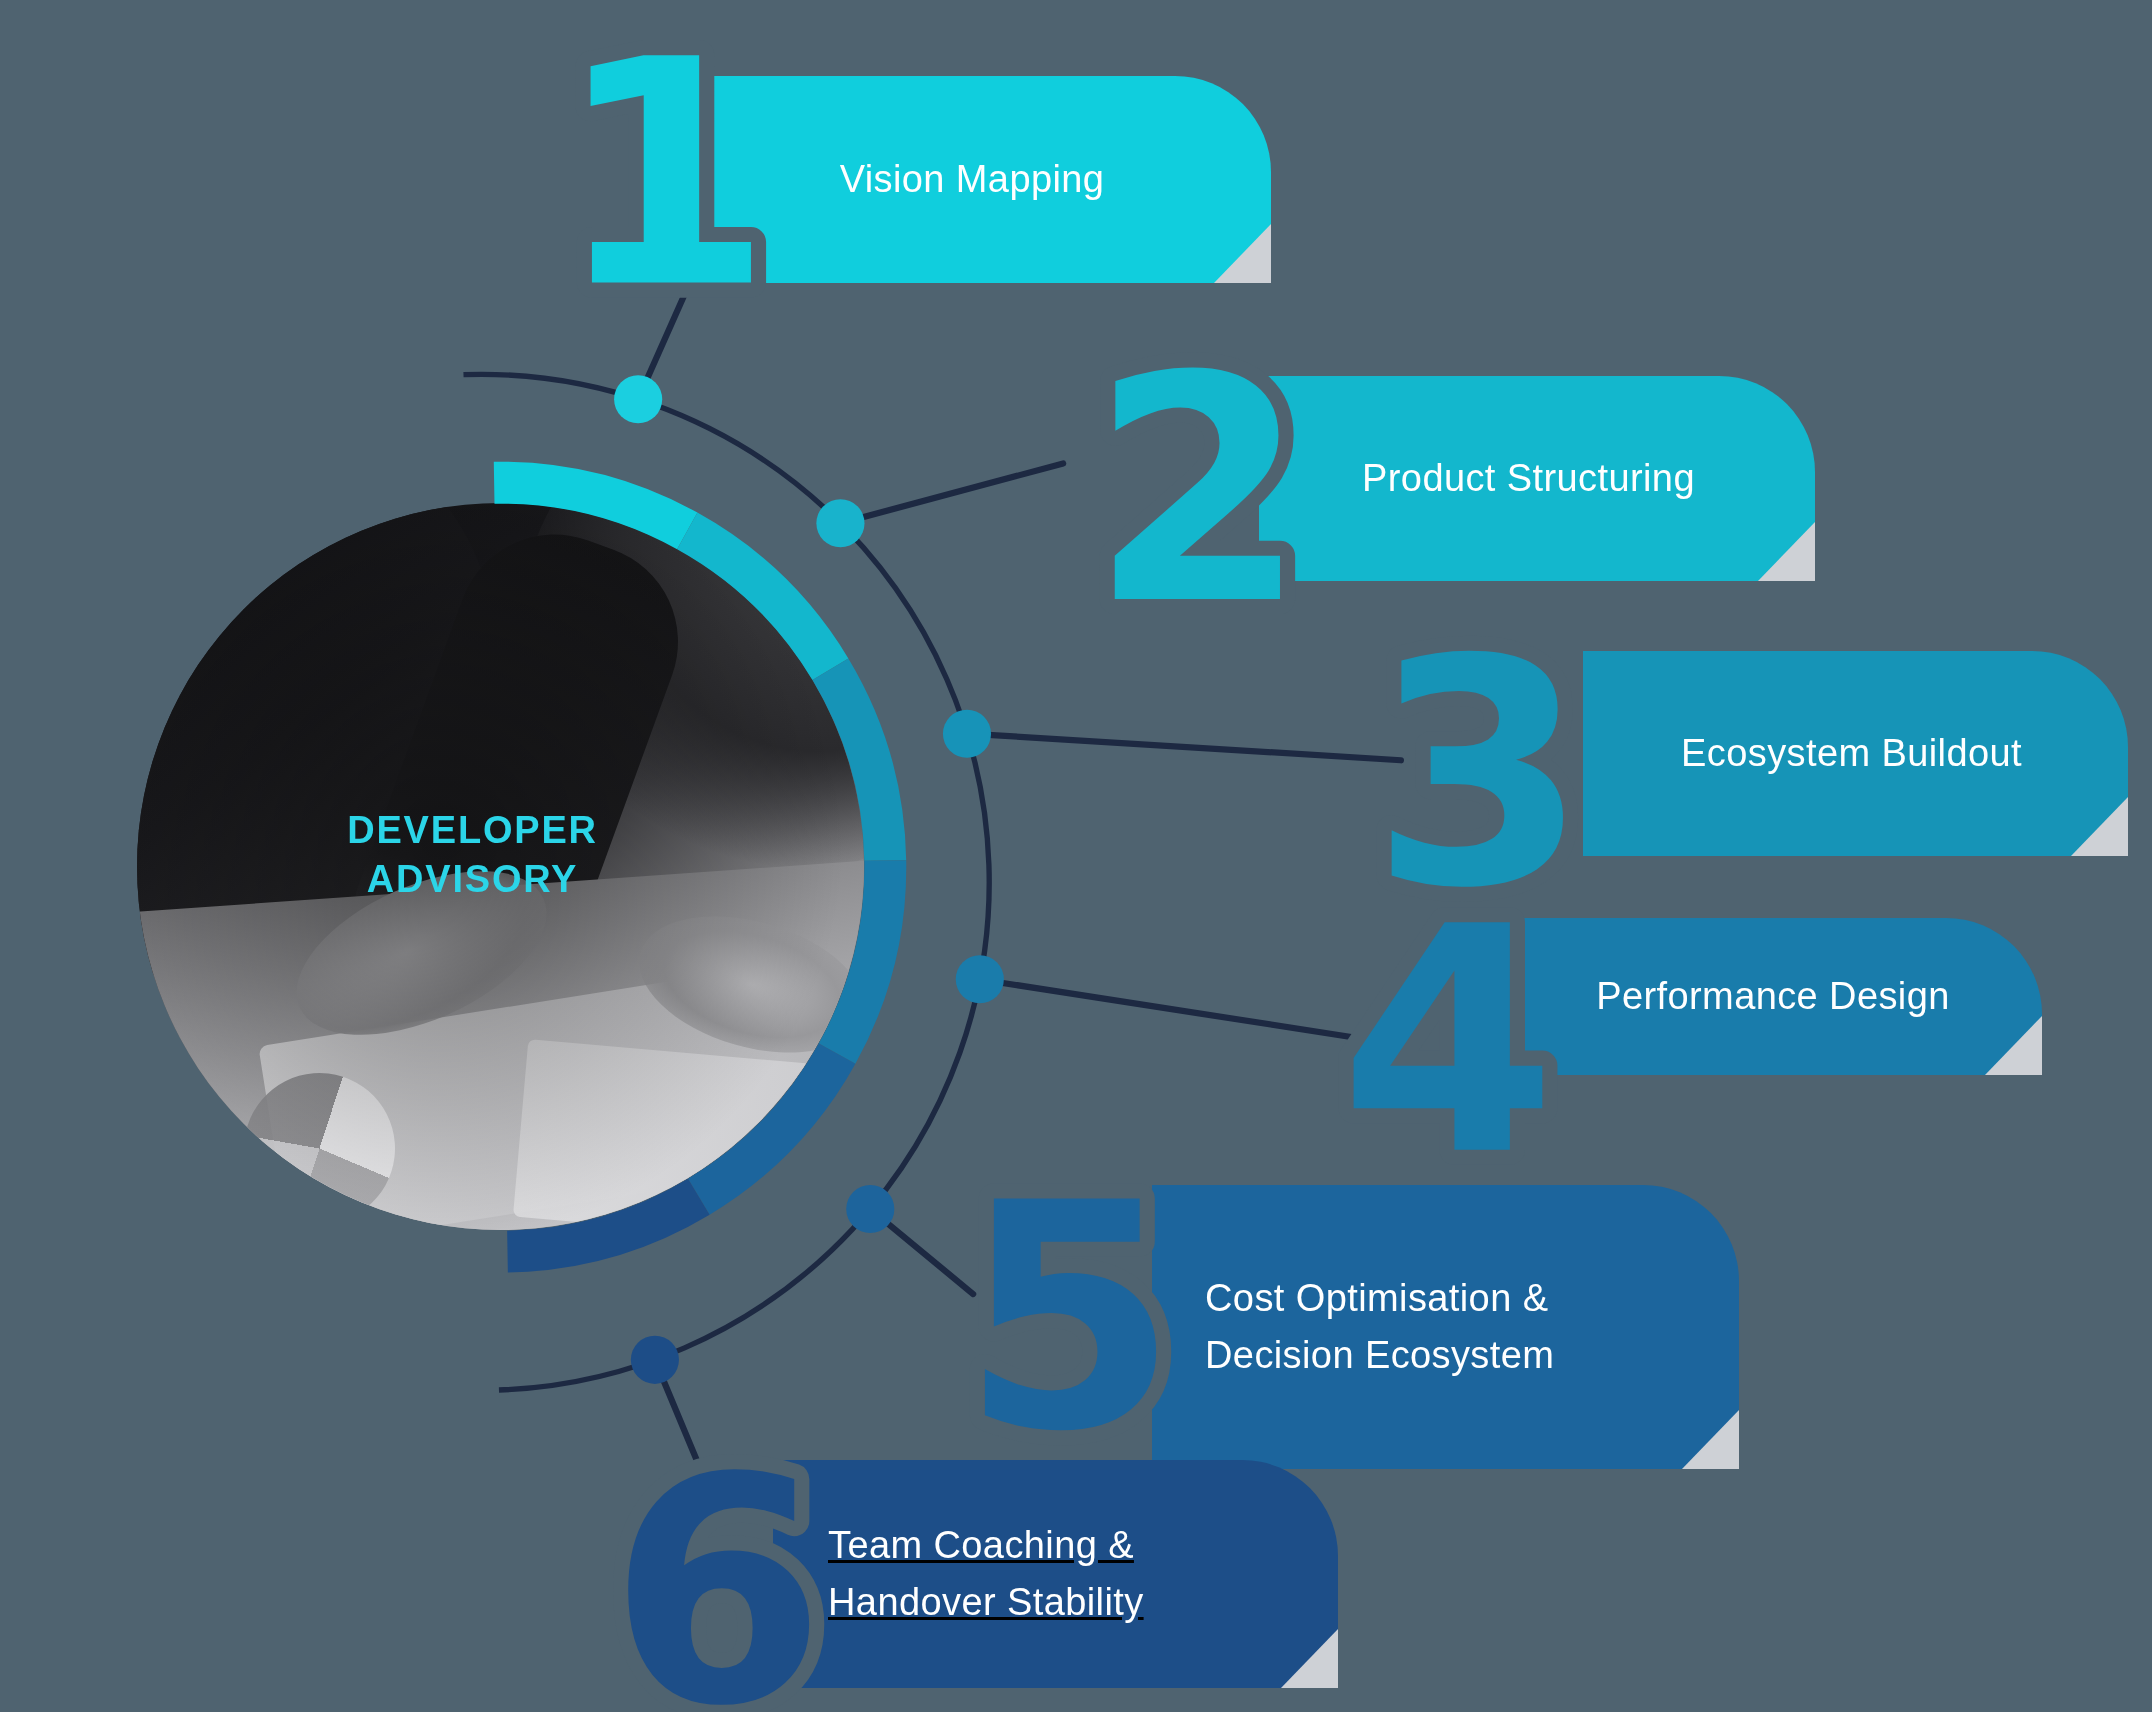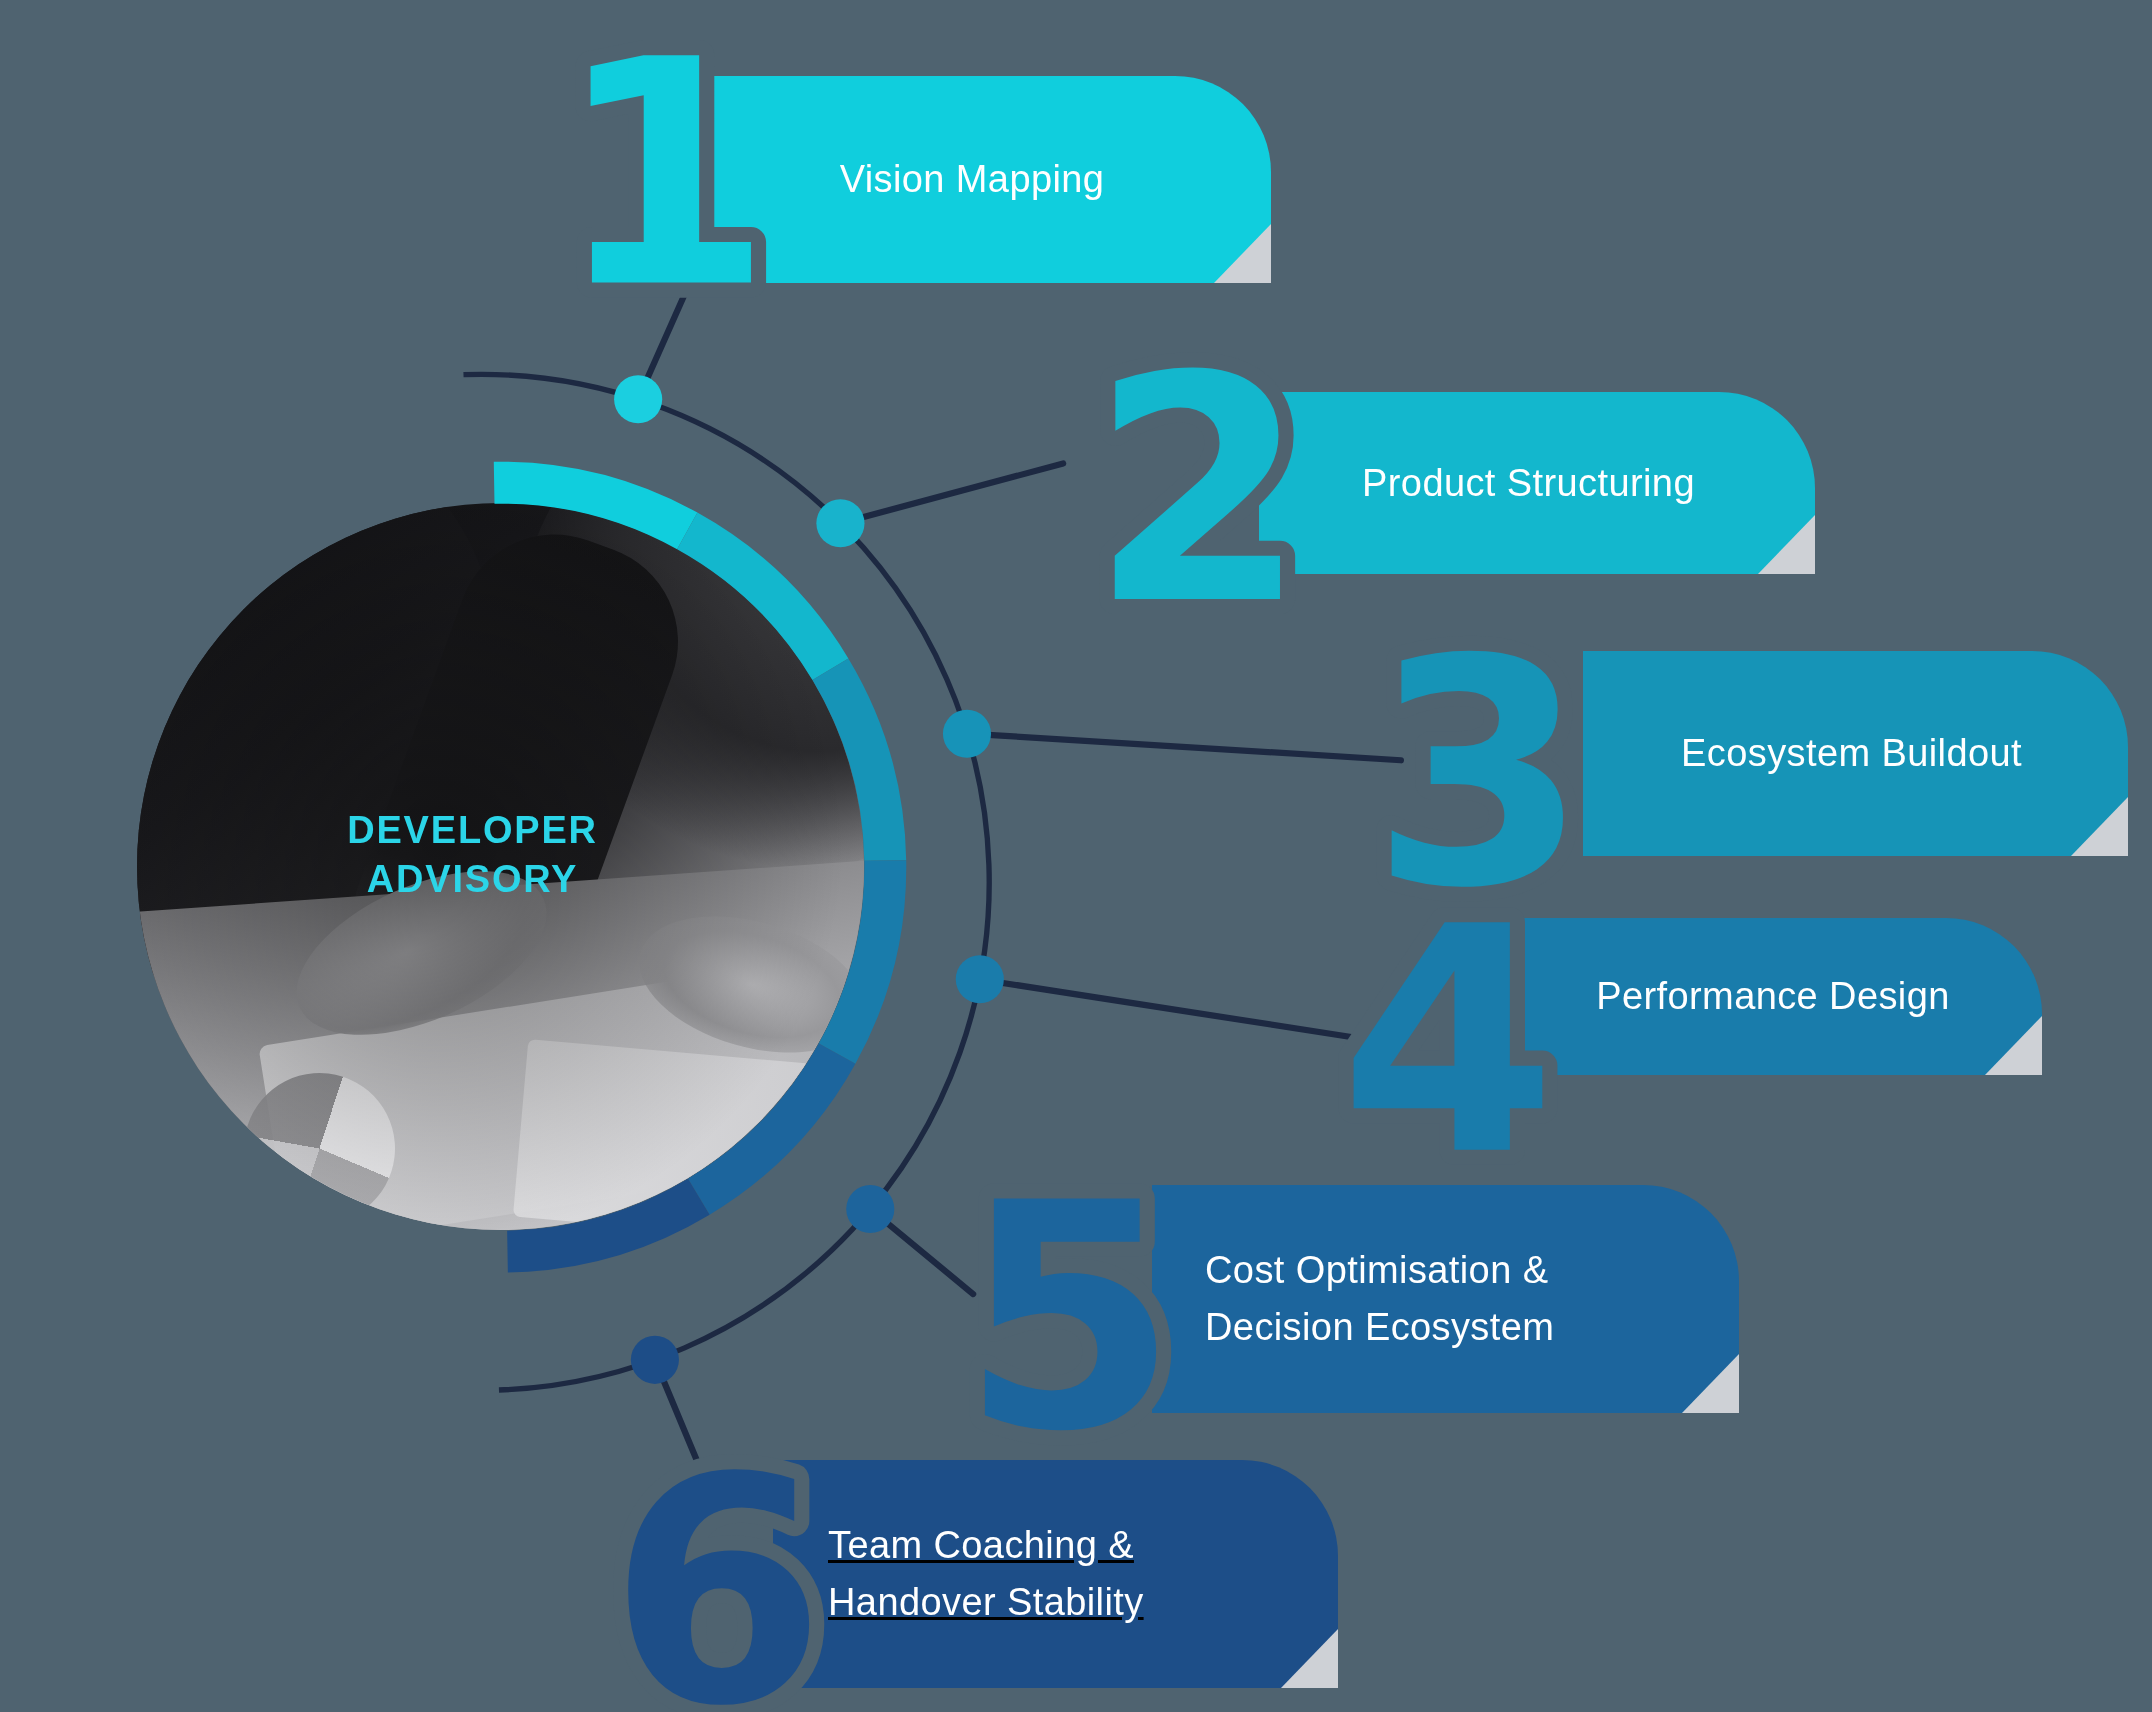--- a/index.html
+++ b/index.html
@@ -95,24 +95,24 @@
   .banner .fold{
     position:absolute;right:0;bottom:0;width:57px;height:59px;
     background:var(--fold,#ced1d6);
     clip-path:polygon(100% 0,0 100%,100% 100%);
   }
   .banner .lbl{
     color:#fff;font-size:38px;line-height:1.5;white-space:nowrap;letter-spacing:0.4px;
   }
   .banner .lbl:empty{display:none;}
   .b1{left:708px;top:76px;width:563px;height:207px;align-items:center;padding:0 71px 0 36px;}
-  .b2{left:1259px;top:392px;width:556px;height:182px;align-items:center;padding:0 62px 0 45px;}
+  .b2{left:1259px;top:376px;width:556px;height:205px;align-items:center;padding:0 62px 0 45px;}
   .b3{left:1583px;top:651px;width:545px;height:205px;align-items:center;padding:0 53px 0 45px;}
   .b4{left:1512px;top:918px;width:530px;height:157px;align-items:center;padding:0 53px 0 45px;}
-  .b5{left:1152px;top:1185px;width:587px;height:228px;align-items:flex-start;padding:0 36px 0 53px;}
+  .b5{left:1152px;top:1185px;width:587px;height:284px;align-items:flex-start;padding:0 36px 0 53px;}
   .b6{left:773px;top:1460px;width:565px;height:228px;align-items:flex-start;padding:0 36px 0 55px;}
 </style>
 </head>
 <body>
 
 <div id="stage">
 
   <div class="photo">
     <div class="layer ph-person-left"></div>
     <div class="layer ph-person-right"></div>

